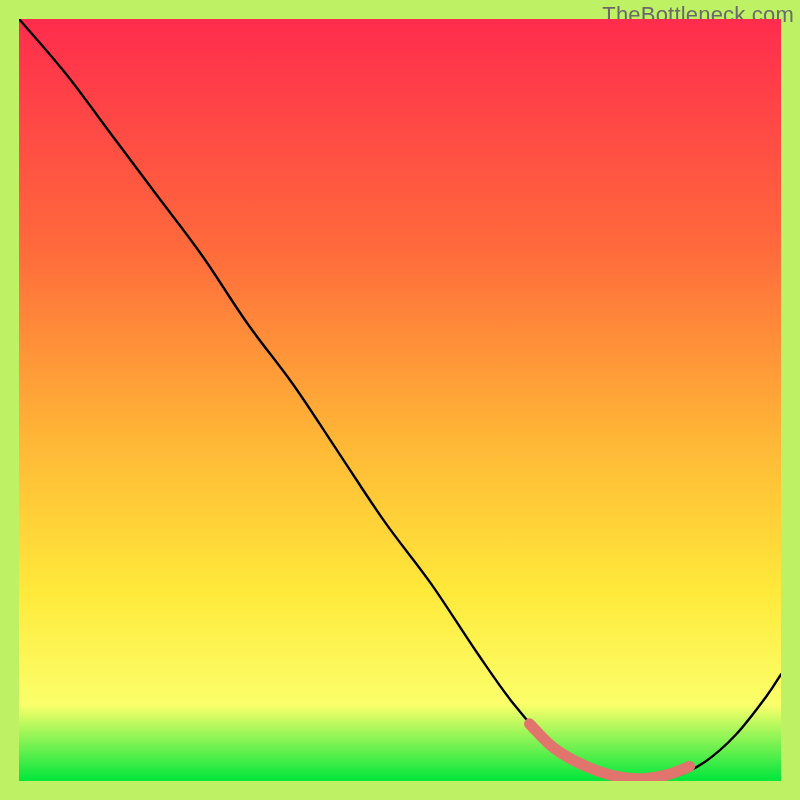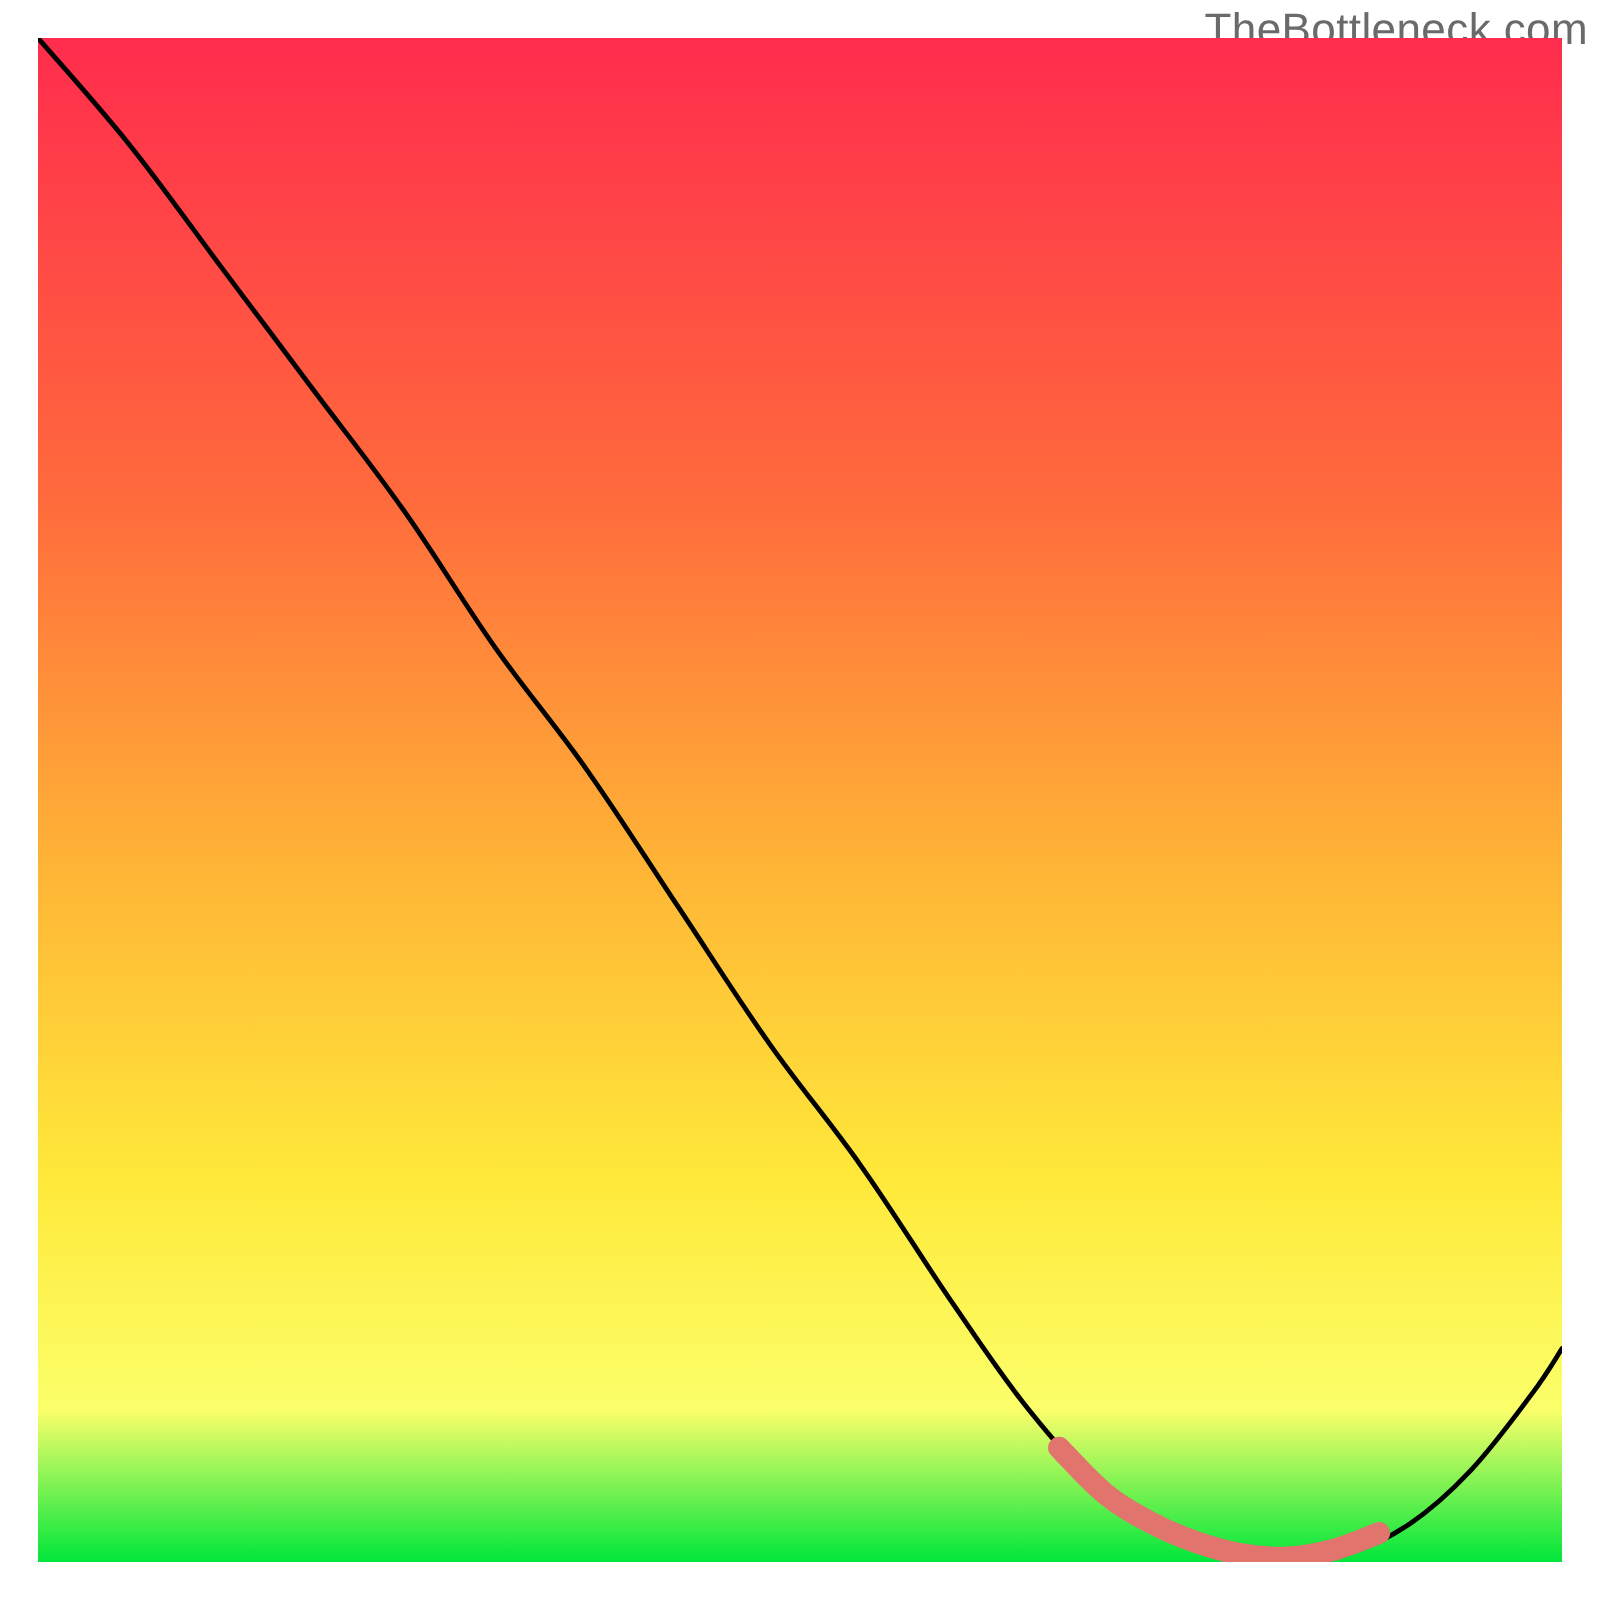--- a/index.html
+++ b/index.html
@@ -8,21 +8,21 @@
     width: 800px;
     height: 800px;
     background: #000;
     font-family: Arial, Helvetica, sans-serif;
     overflow: hidden;
   }
   .stage {
     position: relative;
     width: 800px;
     height: 800px;
-    background: #ffffff;
+    background: #bef264;
   }
   .plot {
     position: absolute;
     left: 19px;
     top: 19px;
     width: 762px;
     height: 762px;
     overflow: hidden;
   }
   .watermark {

